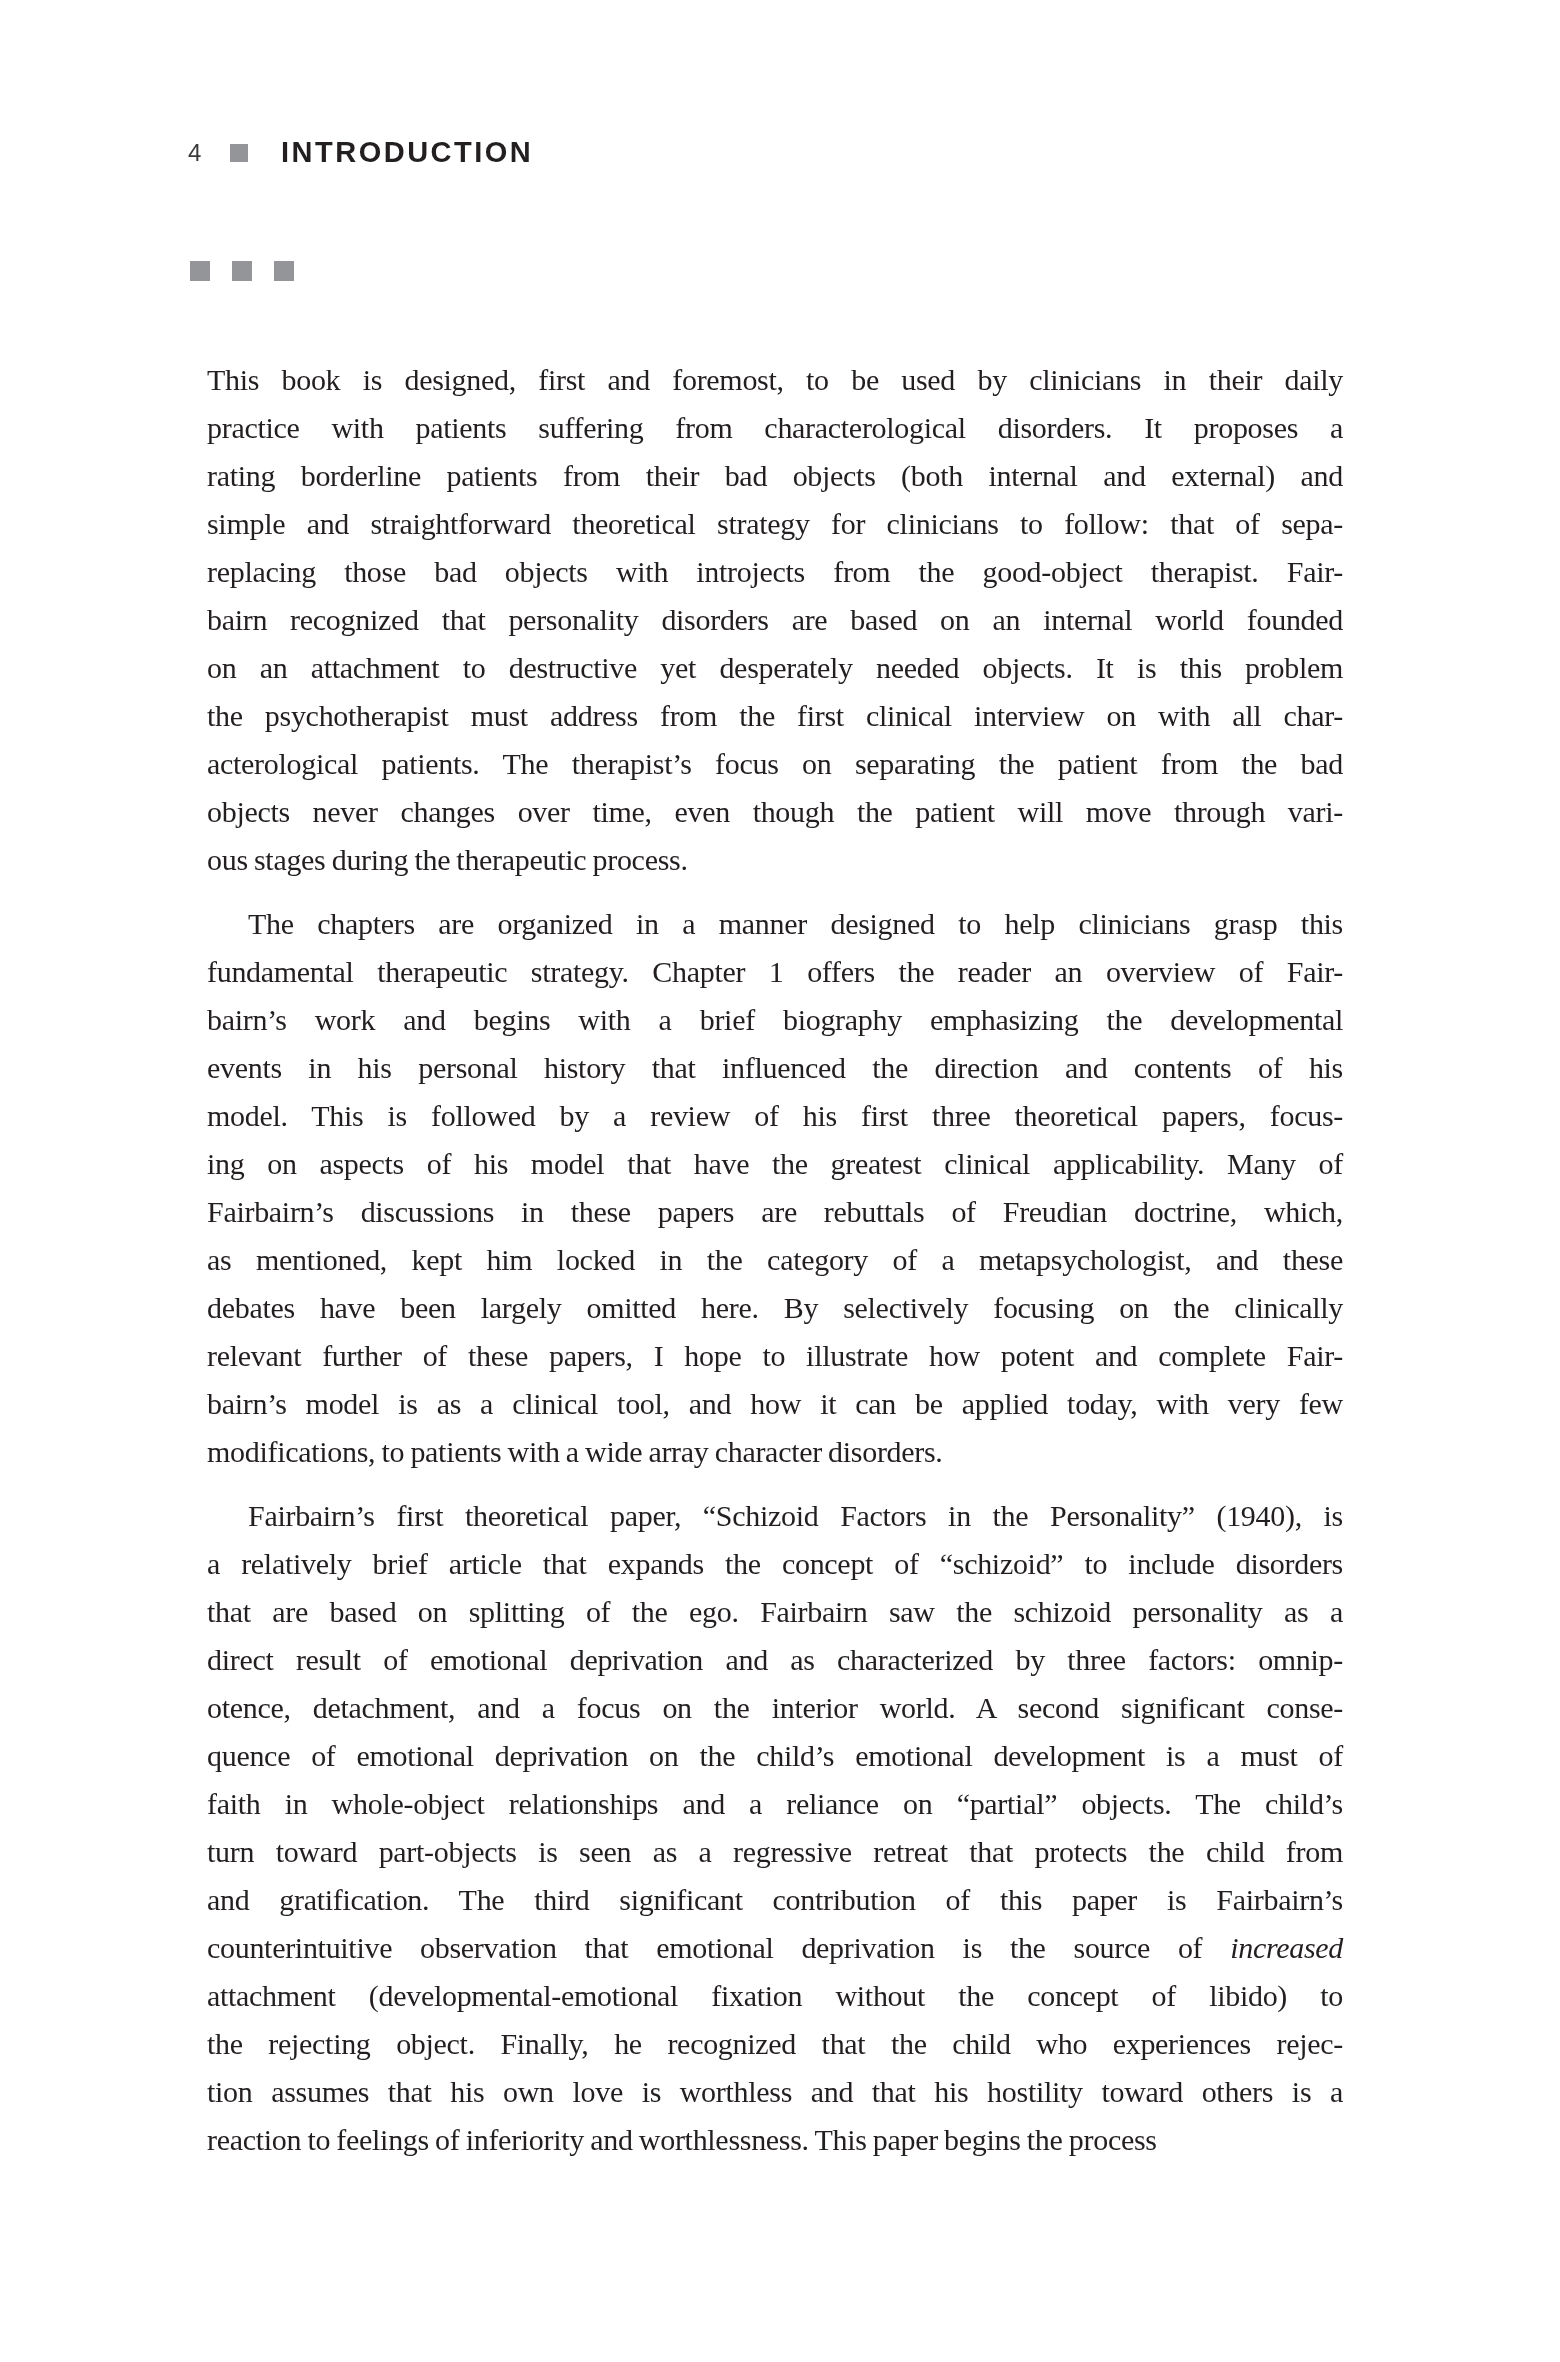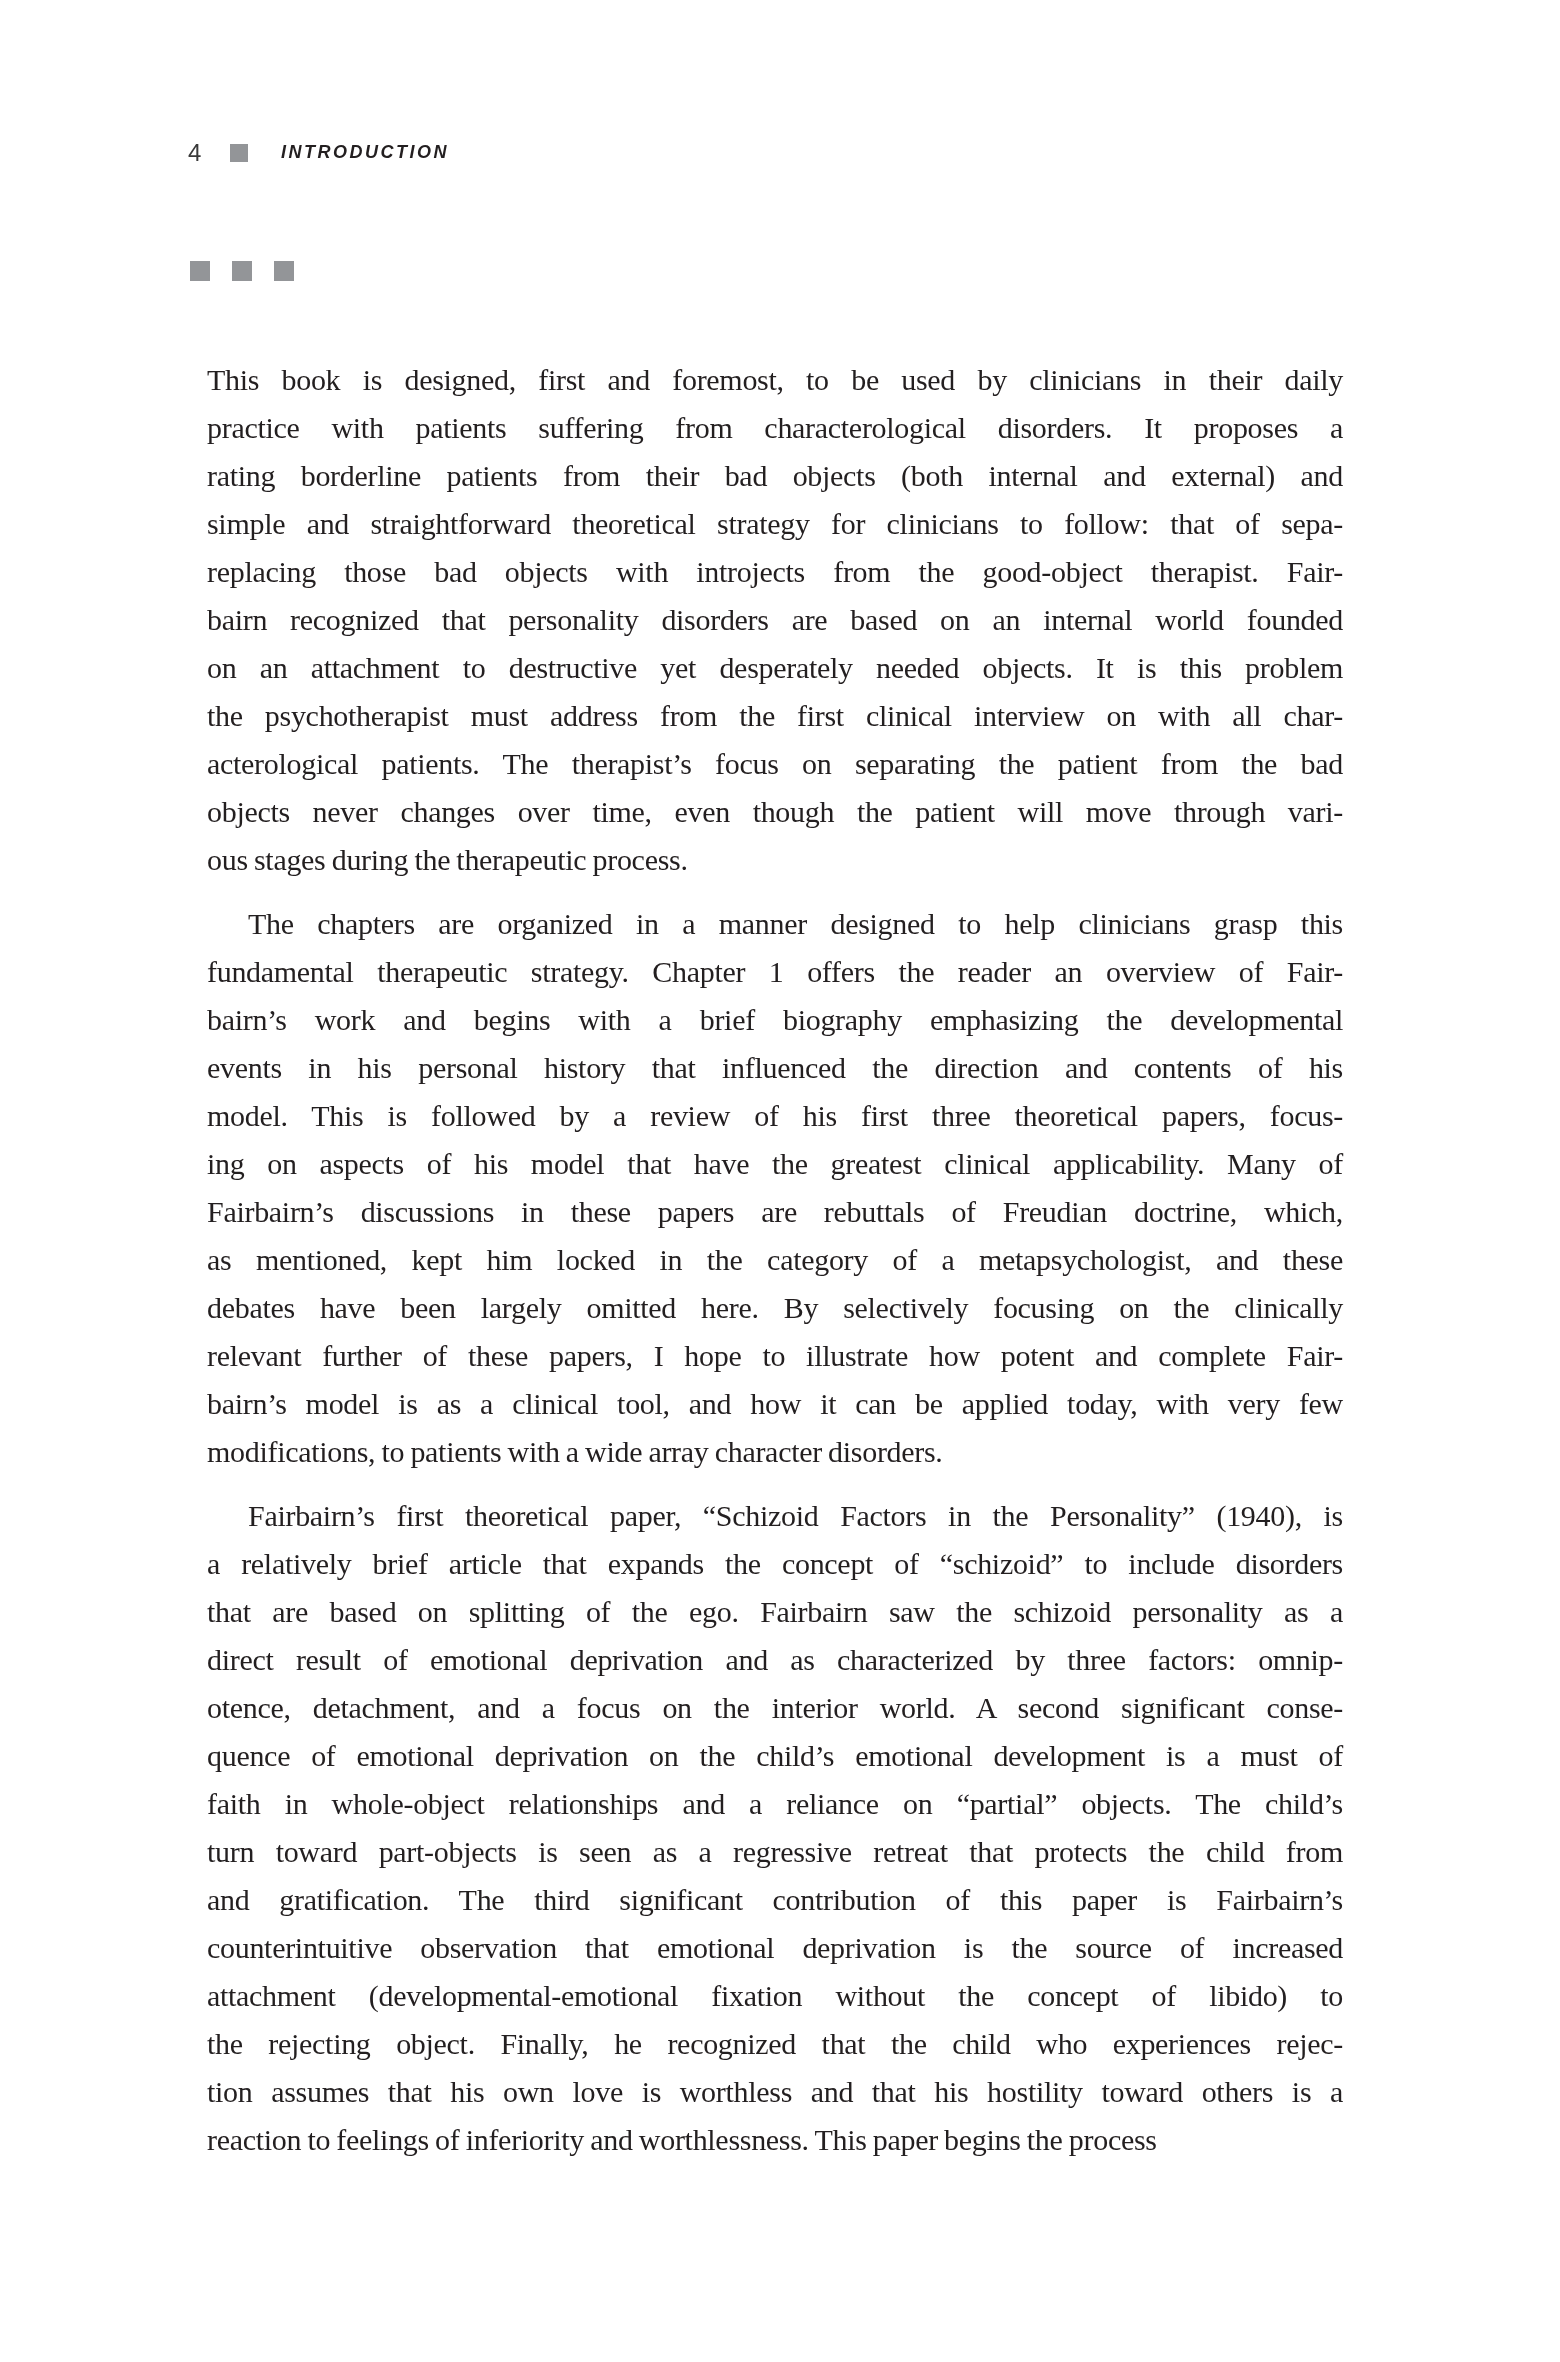--- a/index.html
+++ b/index.html
@@ -30,26 +30,25 @@
       width: 42px;
       line-height: 31px;
     }
     .head-square {
       width: 18px;
       height: 18px;
       background: #939598;
       margin-right: 33px;
     }
     .section-title {
-      font-size: 18px;
+      font-size: 29px;
       font-weight: bold;
       letter-spacing: 2.5px;
       color: #231f20;
       line-height: 31px;
-      font-style: italic;
     }
     .ornament {
       position: absolute;
       left: 190px;
       top: 261px;
       display: flex;
       gap: 22px;
     }
     .ornament-square {
       width: 20px;
@@ -79,21 +78,21 @@
       letter-spacing: -0.3px;
       word-spacing: -1px;
     }
     .line.last {
       text-align: right;
       text-align-last: left;
     }
     .line.indent {
       padding-left: 41px;
     }
-    .italic { }
+    .italic { font-style: italic; }
   </style>
 </head>
 <body>
 
 <header class="running-head">
   <span class="page-number">4</span>
   <span class="head-square"></span>
   <span class="section-title">INTRODUCTION</span>
 </header>
 

